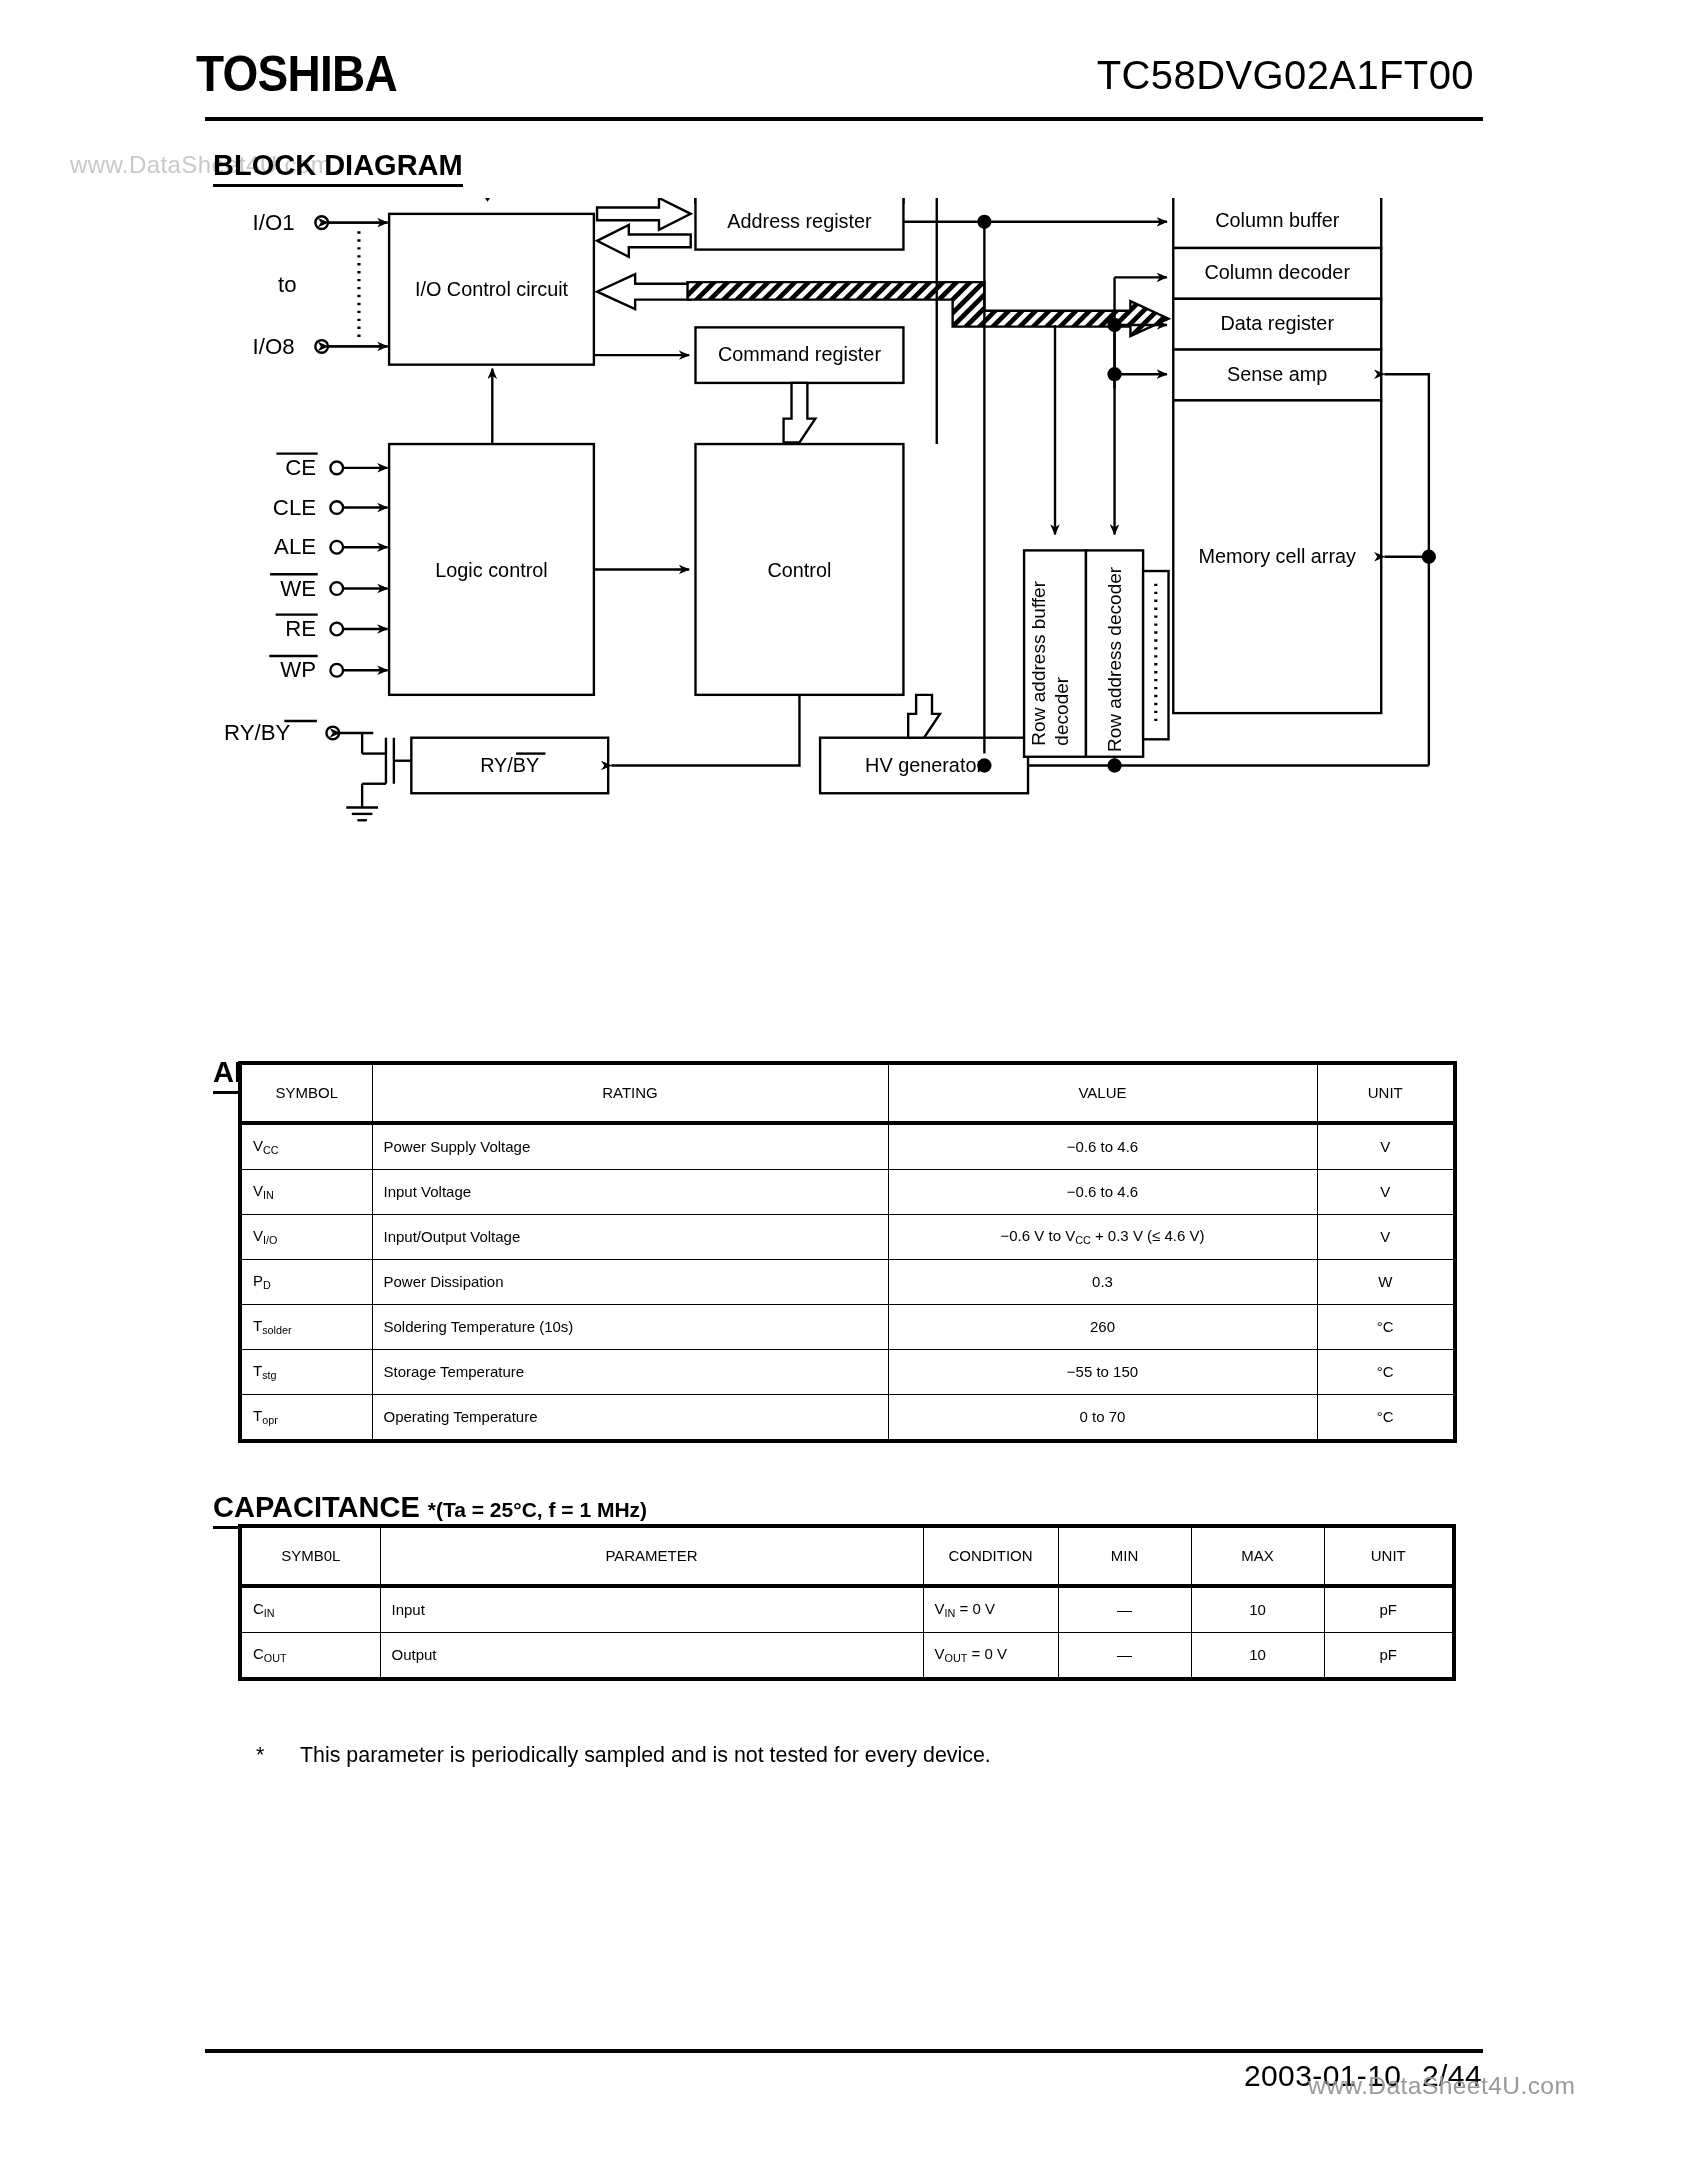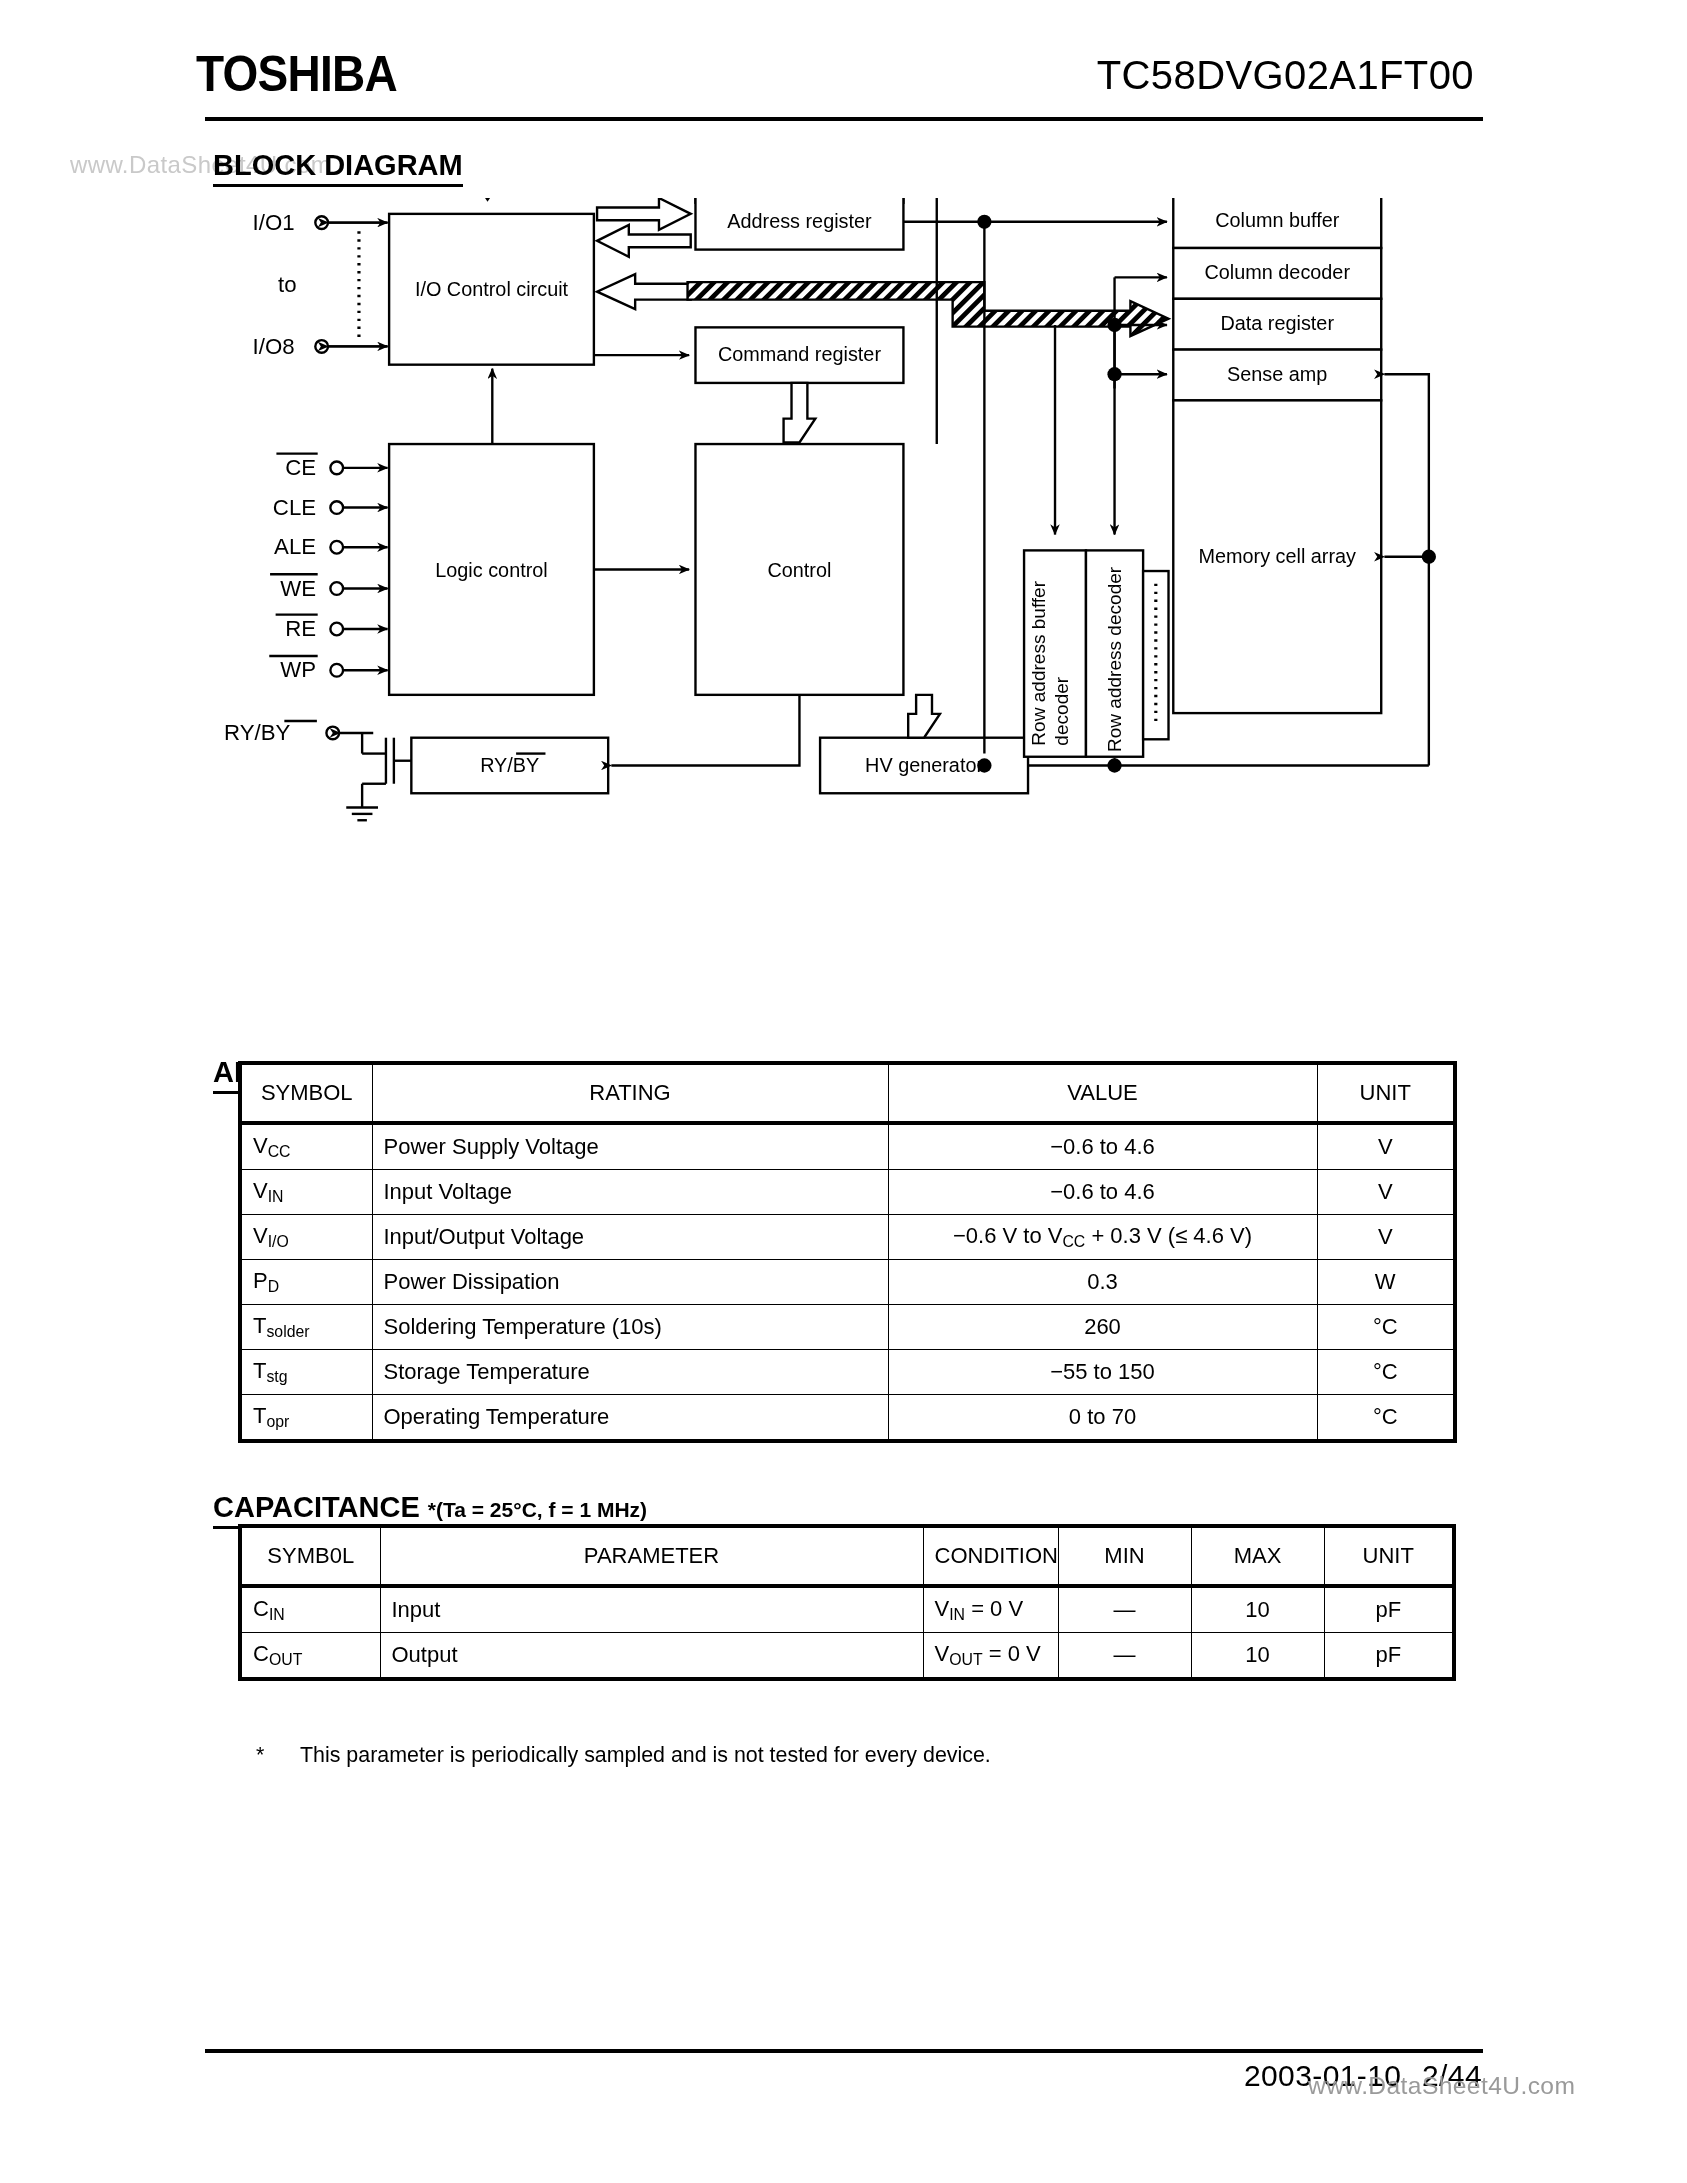--- a/index.html
+++ b/index.html
@@ -95,21 +95,21 @@
   
   table.dstable {
     position: absolute;
     border-collapse: collapse;
     background: #fff;
     table-layout: fixed;
   }
   table.dstable td, table.dstable th {
     border: 1.6px solid #000;
     font-weight: normal;
-    font-size: 22px;
+    font-size: 15px;
     padding: 0 11px;
     line-height: 1.15;
   }
   table.dstable thead th {
     text-align: center;
     height: 56px;
     border-bottom: 4px solid #000;
   }
   table.dstable tbody td { height: 44px; }
   table.dstable .c { text-align: center; }

